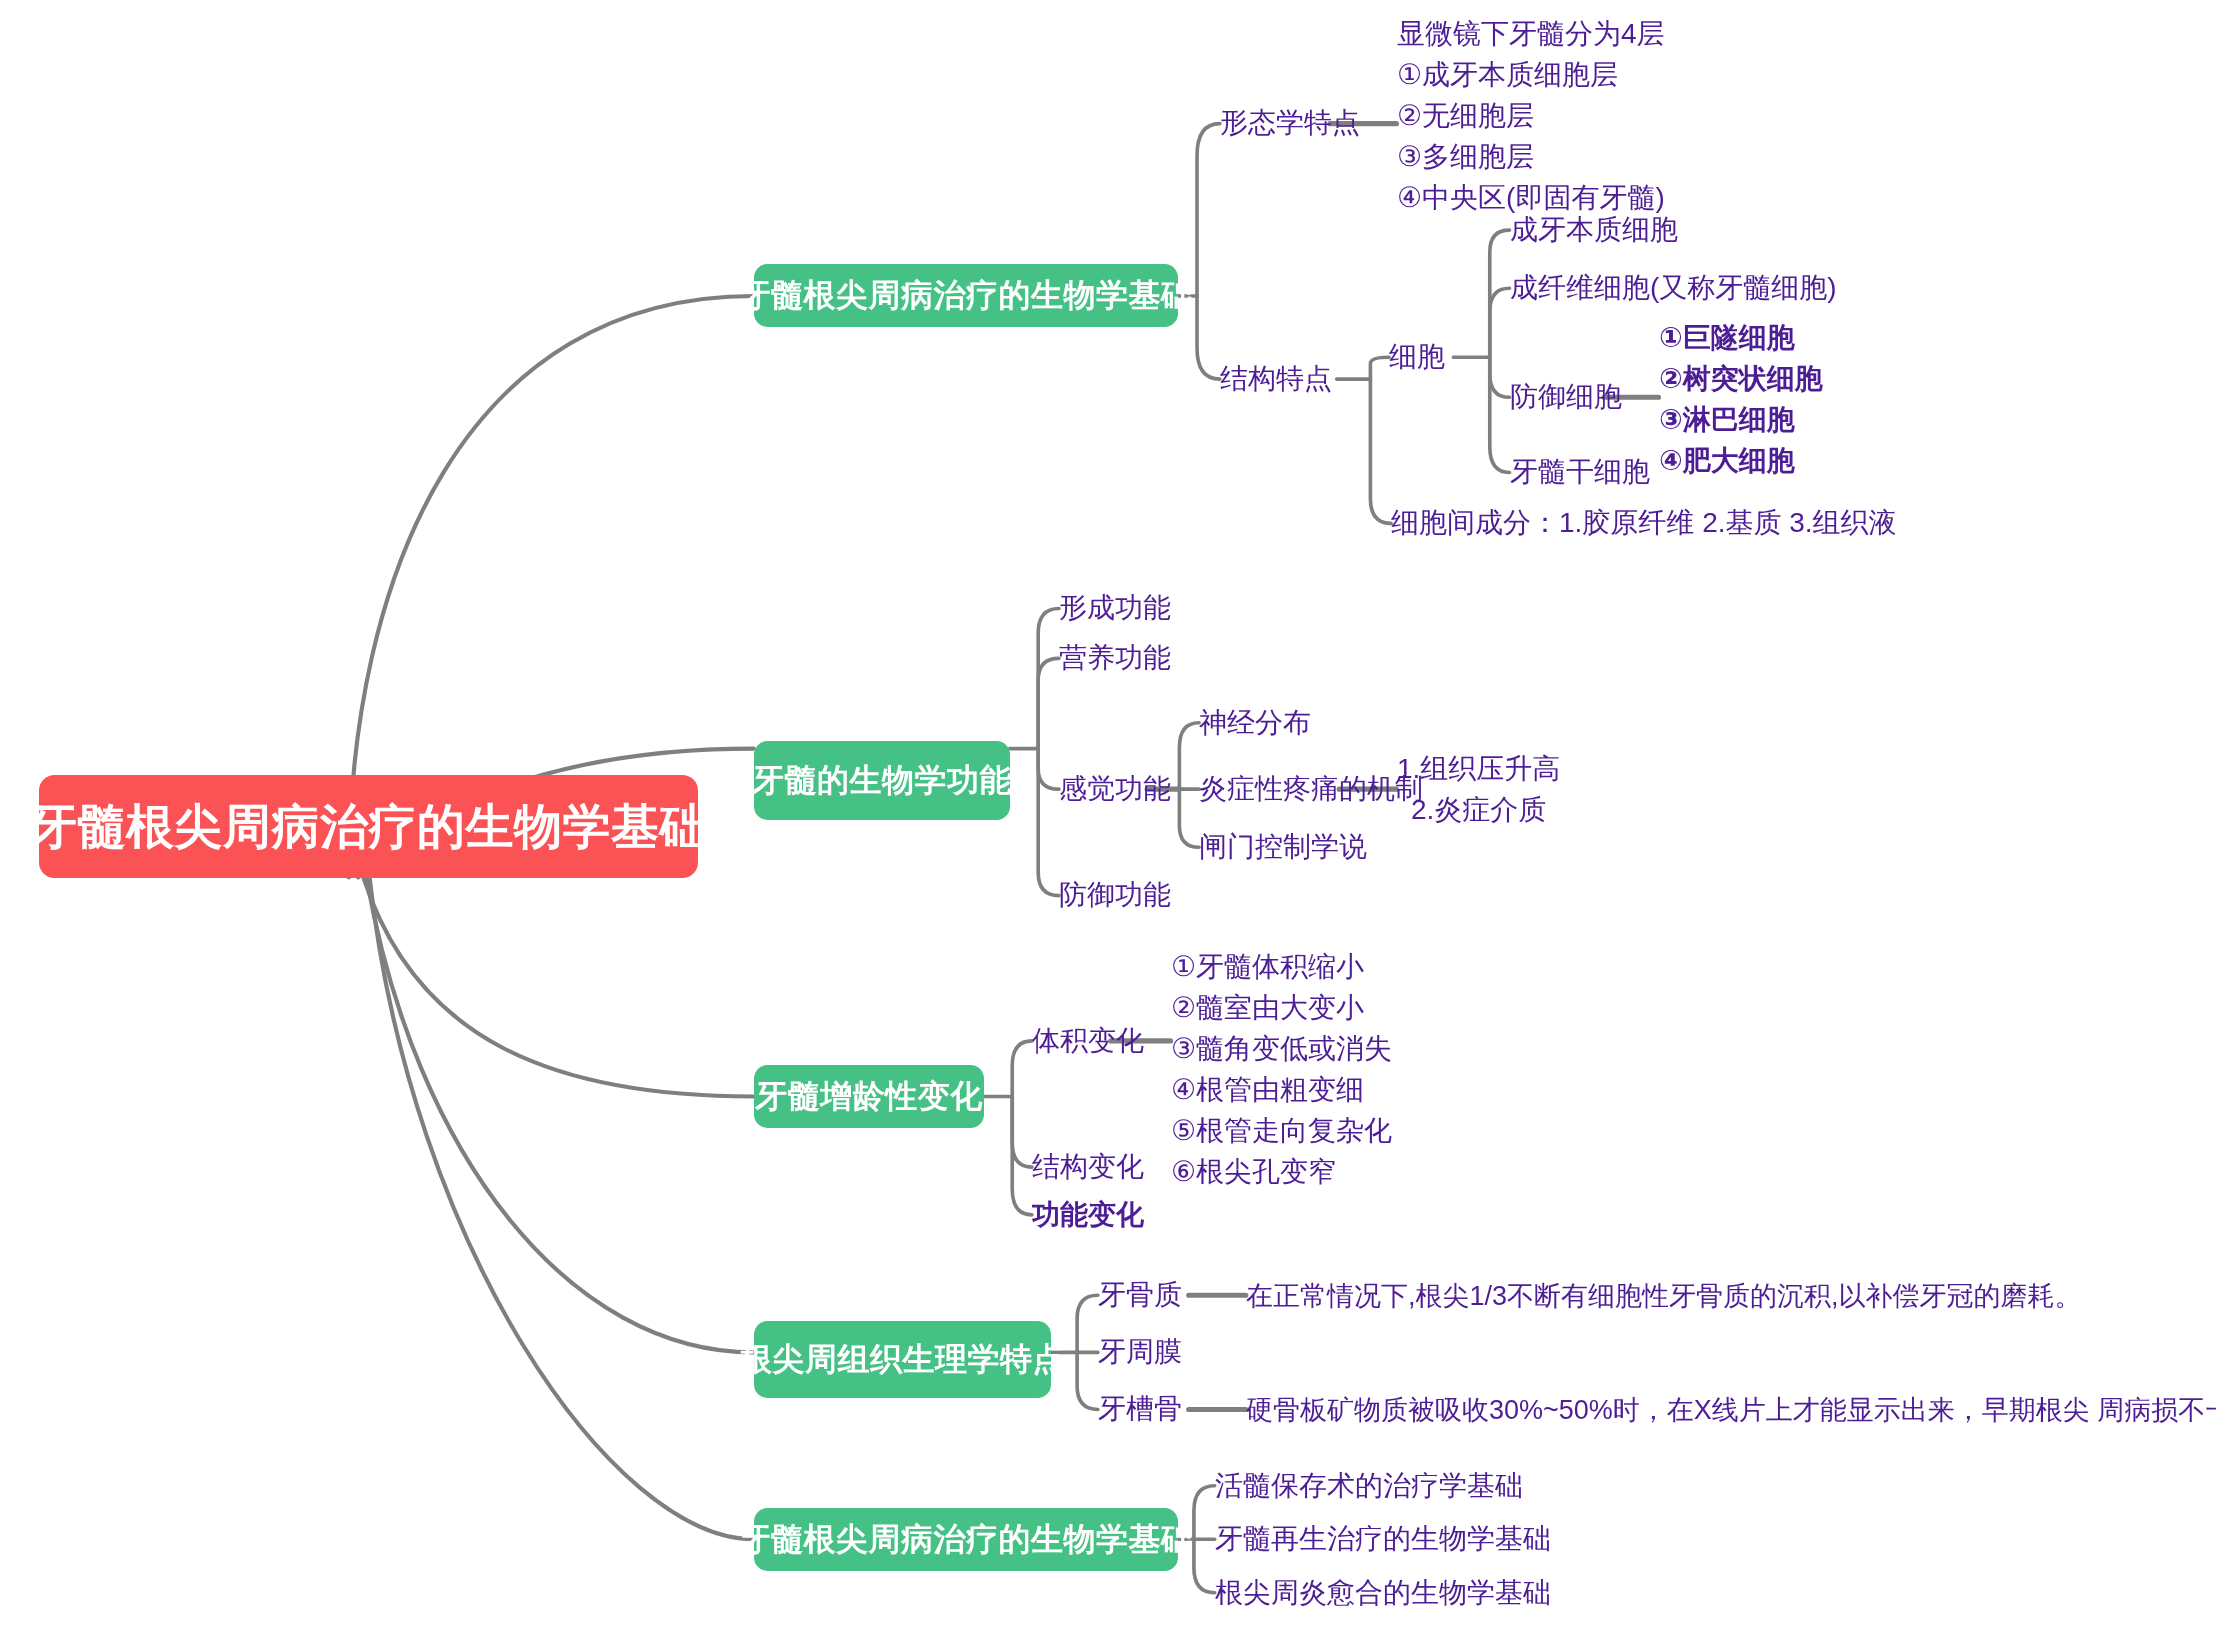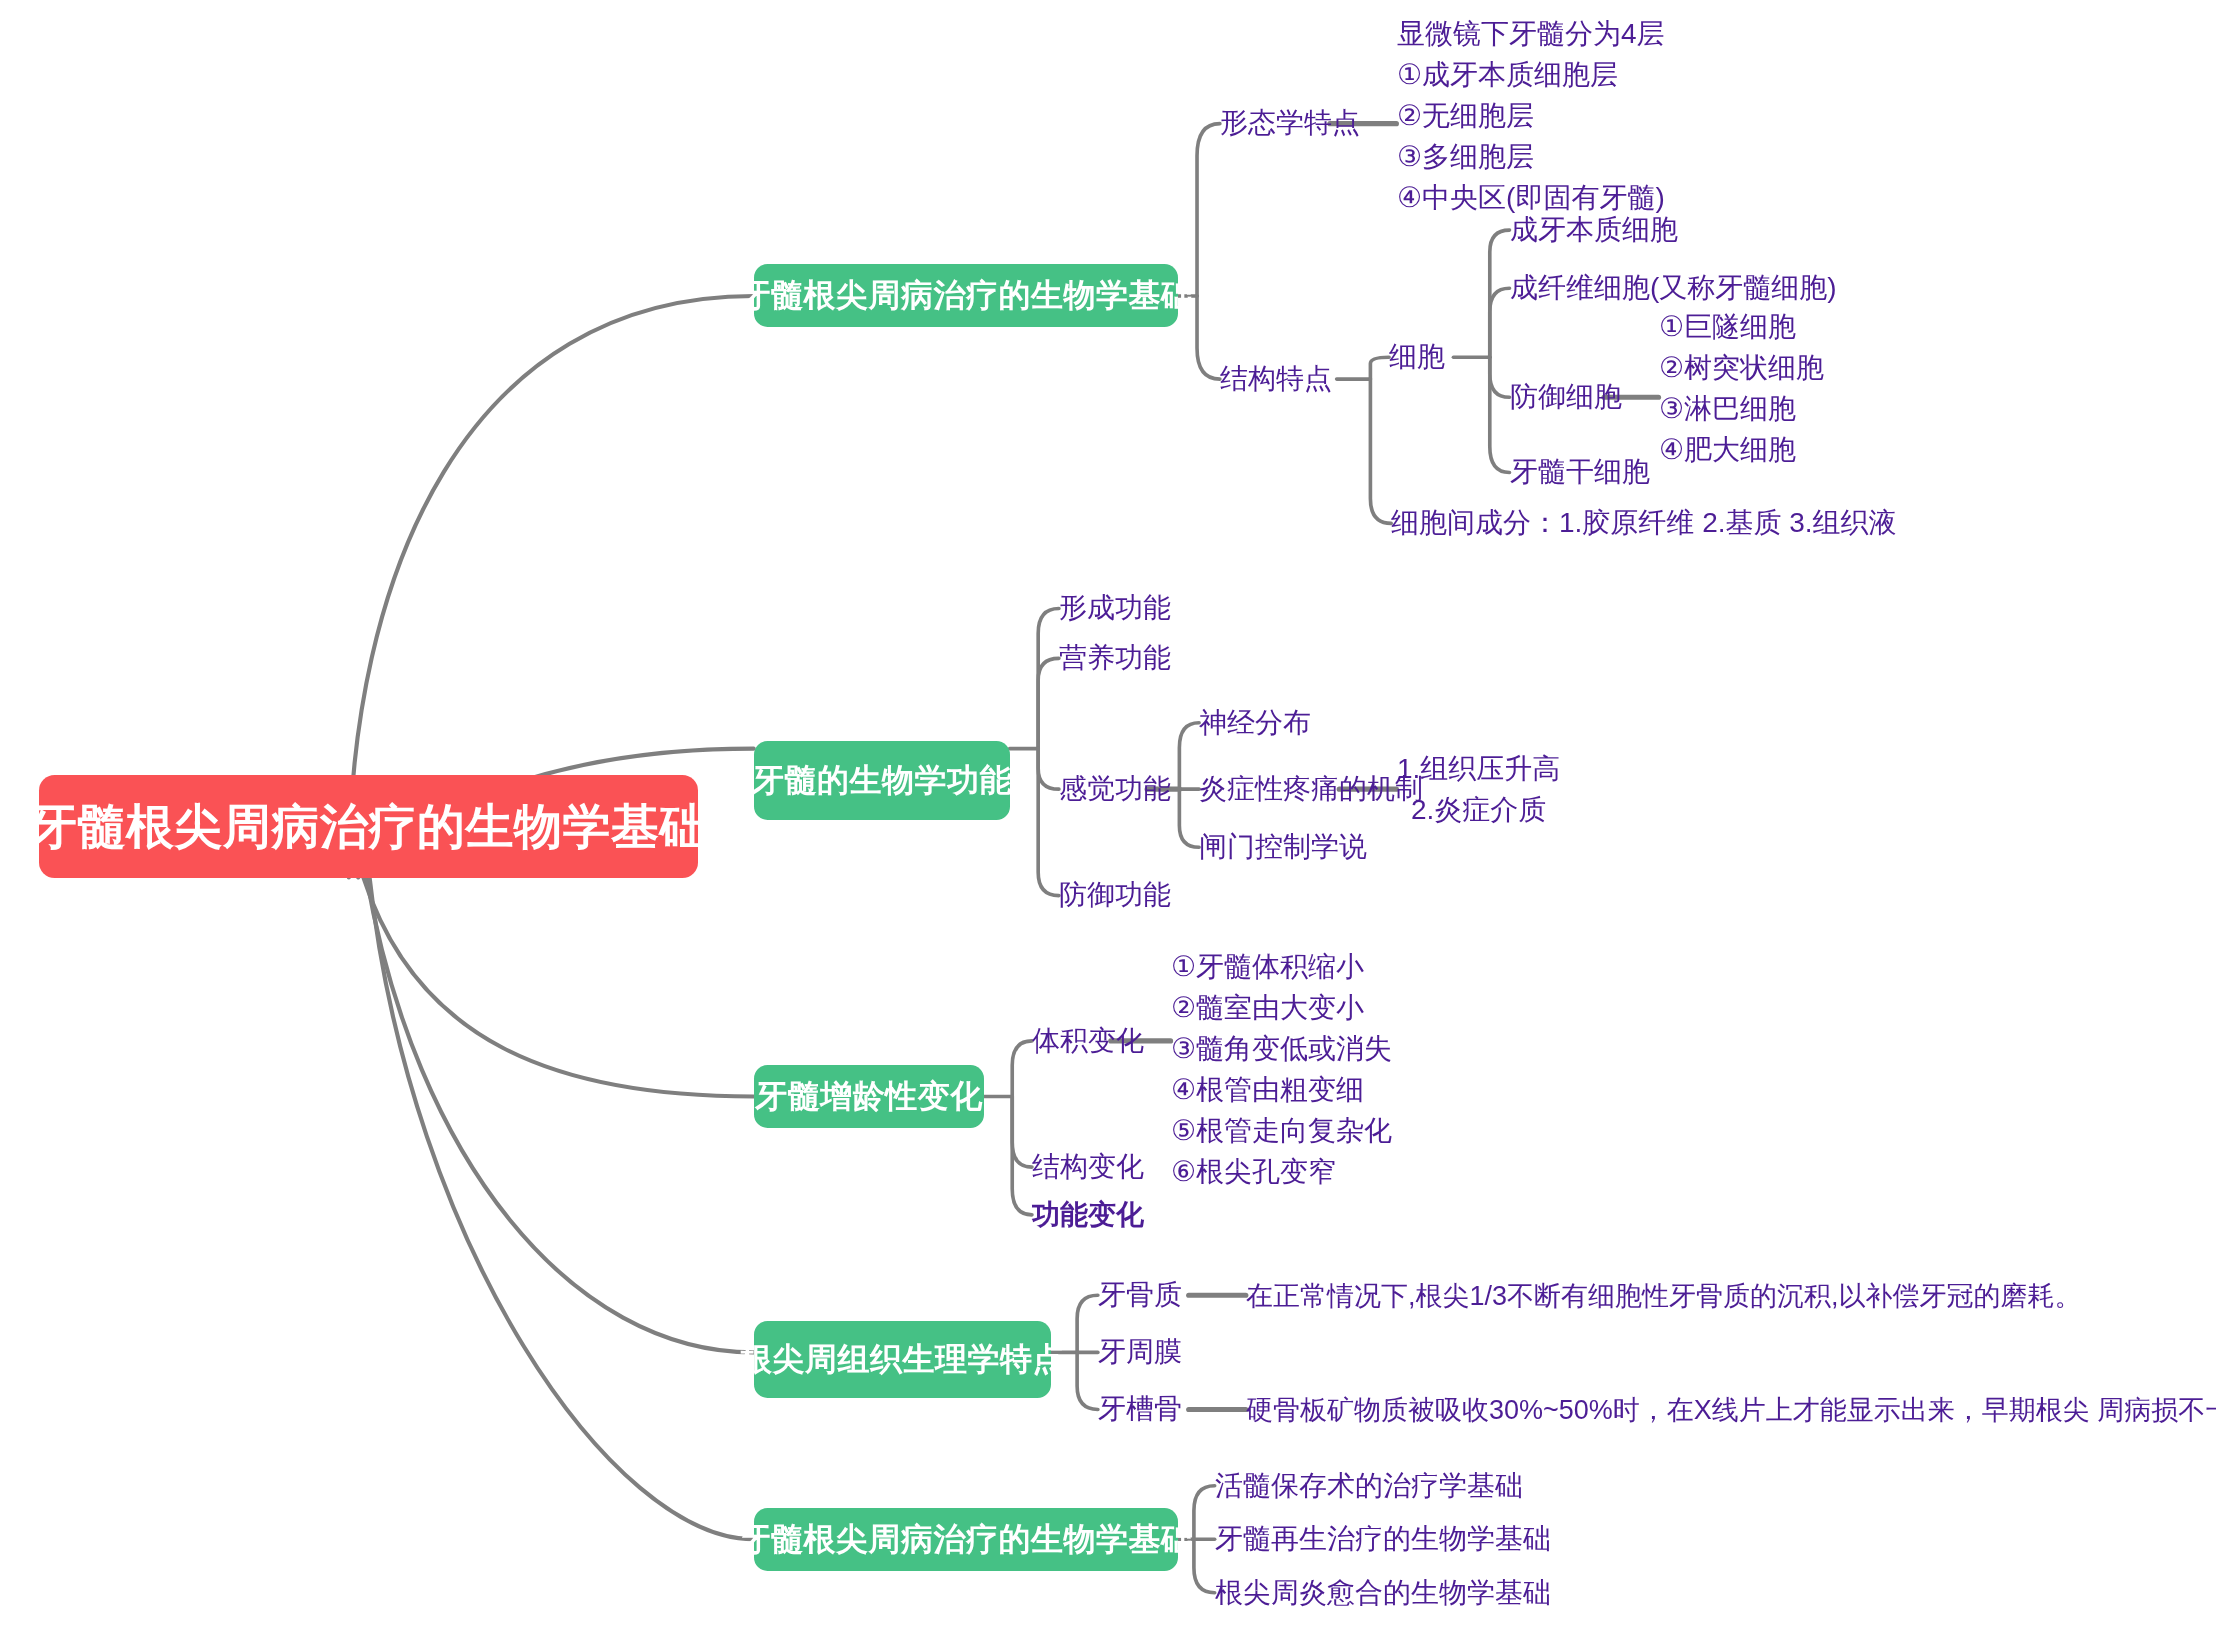--- a/index.html
+++ b/index.html
@@ -148,21 +148,21 @@
   <div class="leaf multiline" style="left:1397px; top:12.5px;">显微镜下牙髓分为4层
 ①成牙本质细胞层
 ②无细胞层
 ③多细胞层
 ④中央区(即固有牙髓)</div>
   <div class="leaf" style="left:1220px; top:361px;">结构特点</div>
   <div class="leaf" style="left:1389px; top:339px;">细胞</div>
   <div class="leaf" style="left:1510px; top:212px;">成牙本质细胞</div>
   <div class="leaf" style="left:1510px; top:270px;">成纤维细胞(又称牙髓细胞)</div>
   <div class="leaf" style="left:1510px; top:379px;">防御细胞</div>
-  <div class="leaf multiline" style="left:1659px; top:306px;">①巨隧细胞
+  <div class="leaf multiline" style="left:1659px; top:317px;font-weight:bold;">①巨隧细胞
 ②树突状细胞
 ③淋巴细胞
 ④肥大细胞</div>
   <div class="leaf" style="left:1510px; top:454px;">牙髓干细胞</div>
   <div class="leaf" style="left:1391px; top:505px;">细胞间成分：1.胶原纤维 2.基质   3.组织液</div>
 
   <div class="node branch" style="left:754px; top:741px; width:256px; height:79px;">
     <span>牙髓的生物学功能</span>
   </div>
   <div class="leaf" style="left:1059px; top:590px;">形成功能</div>

